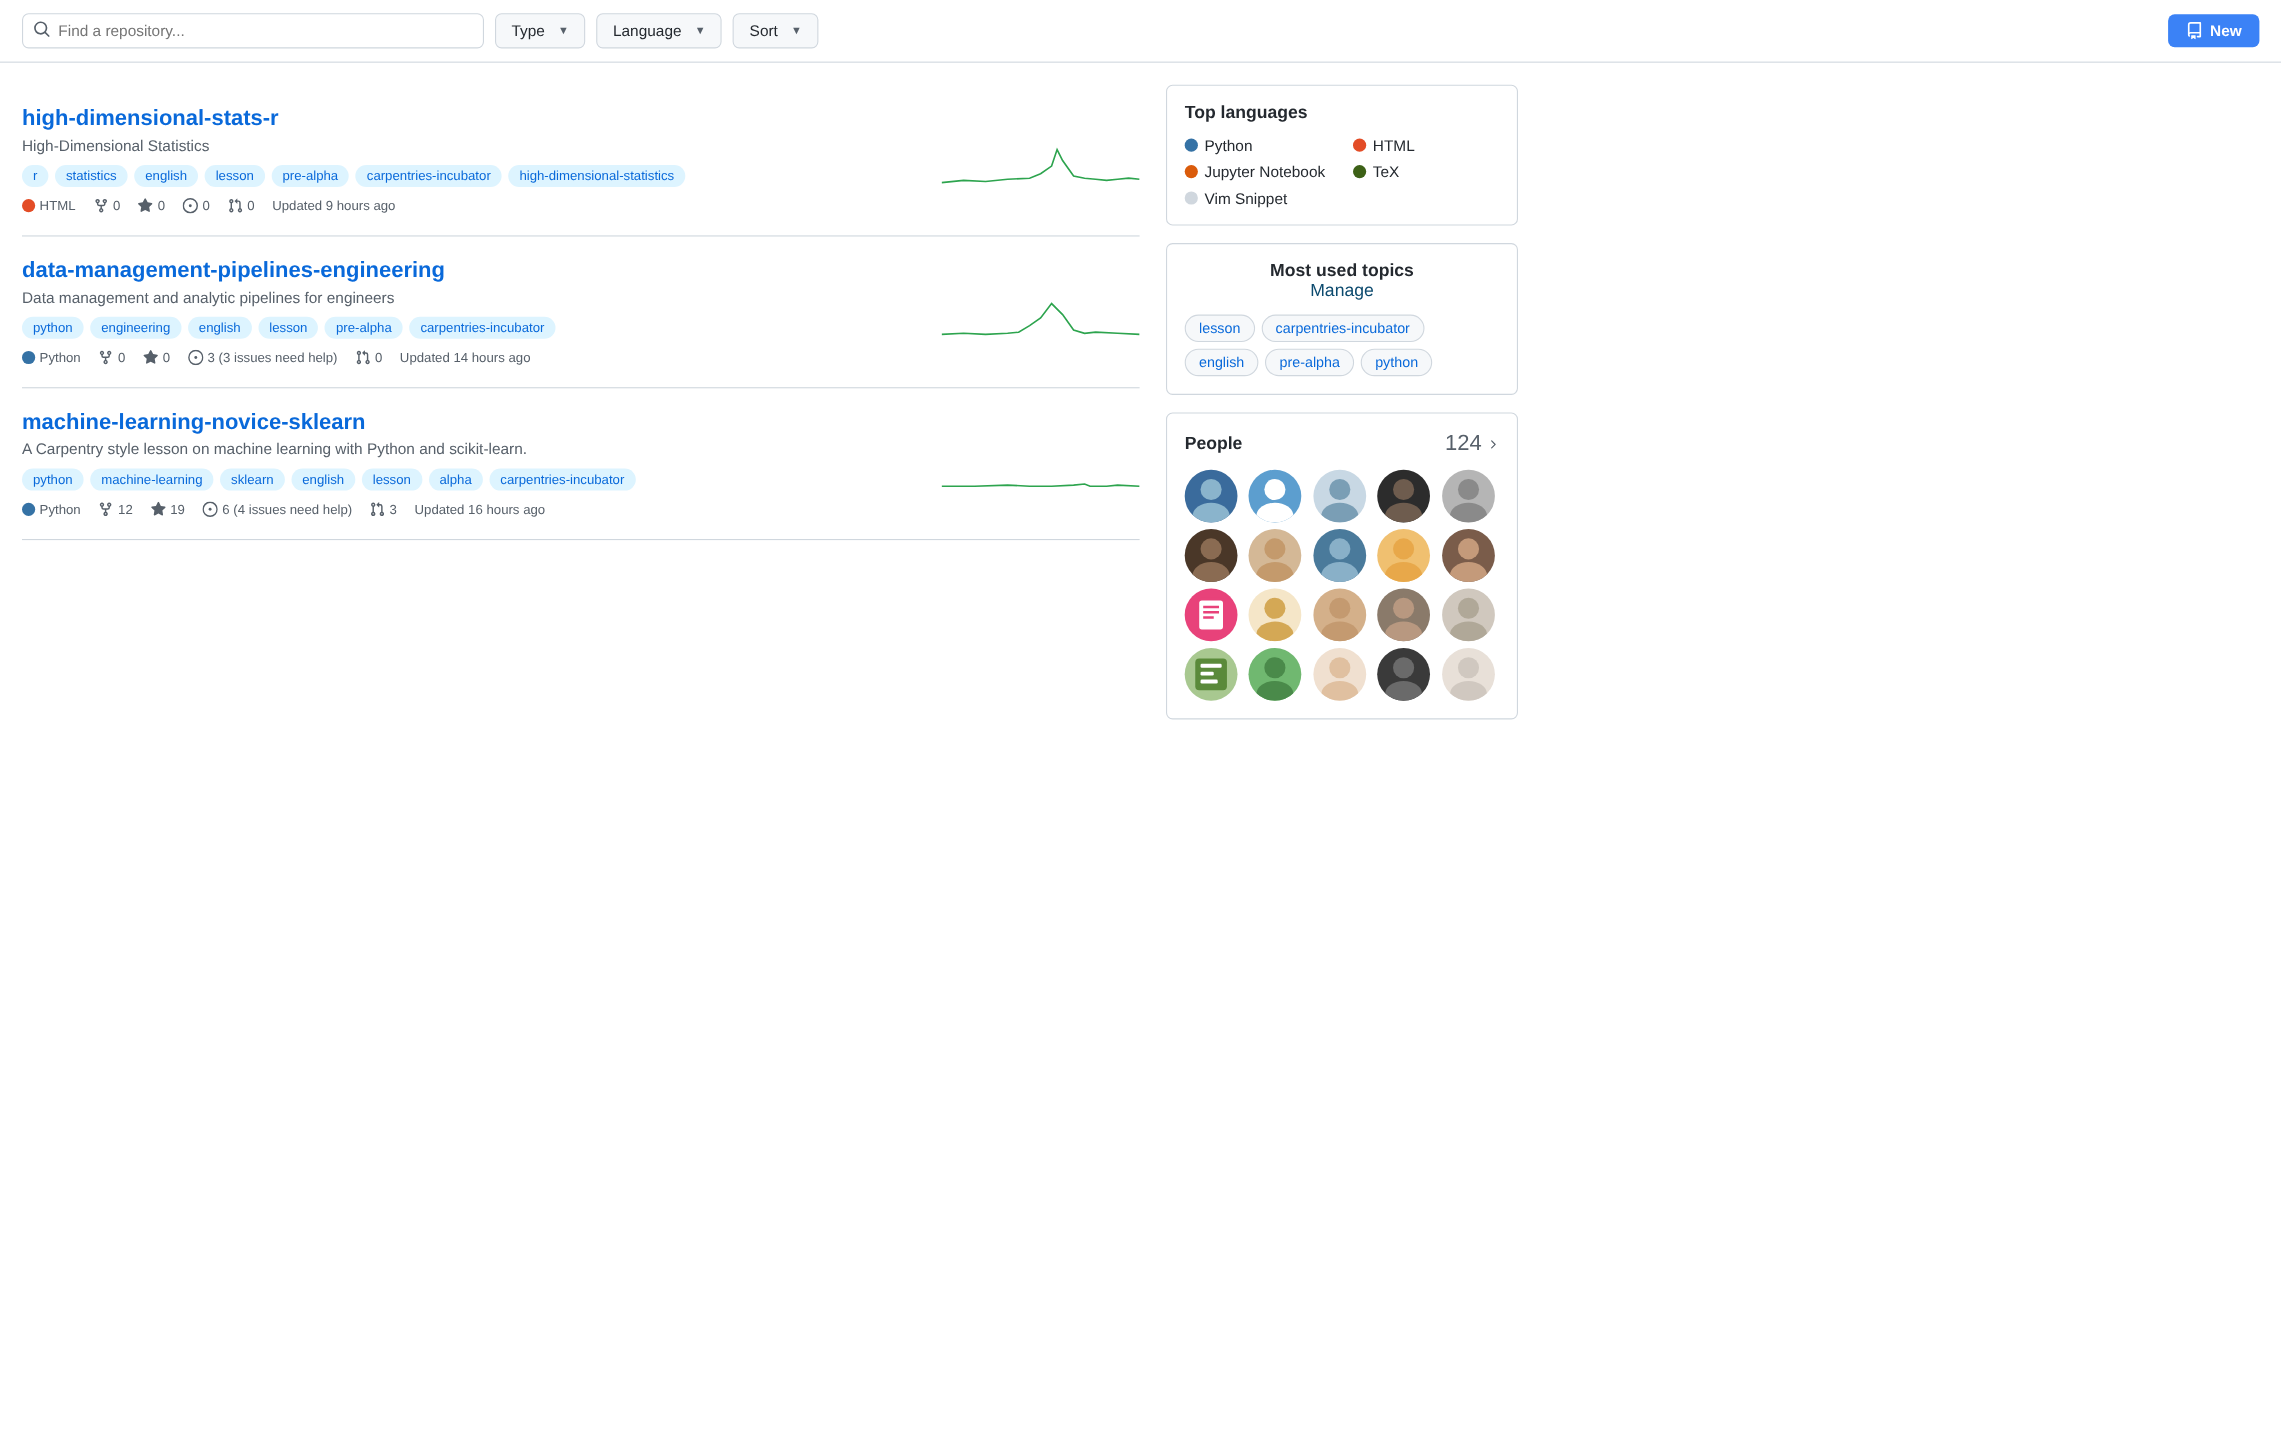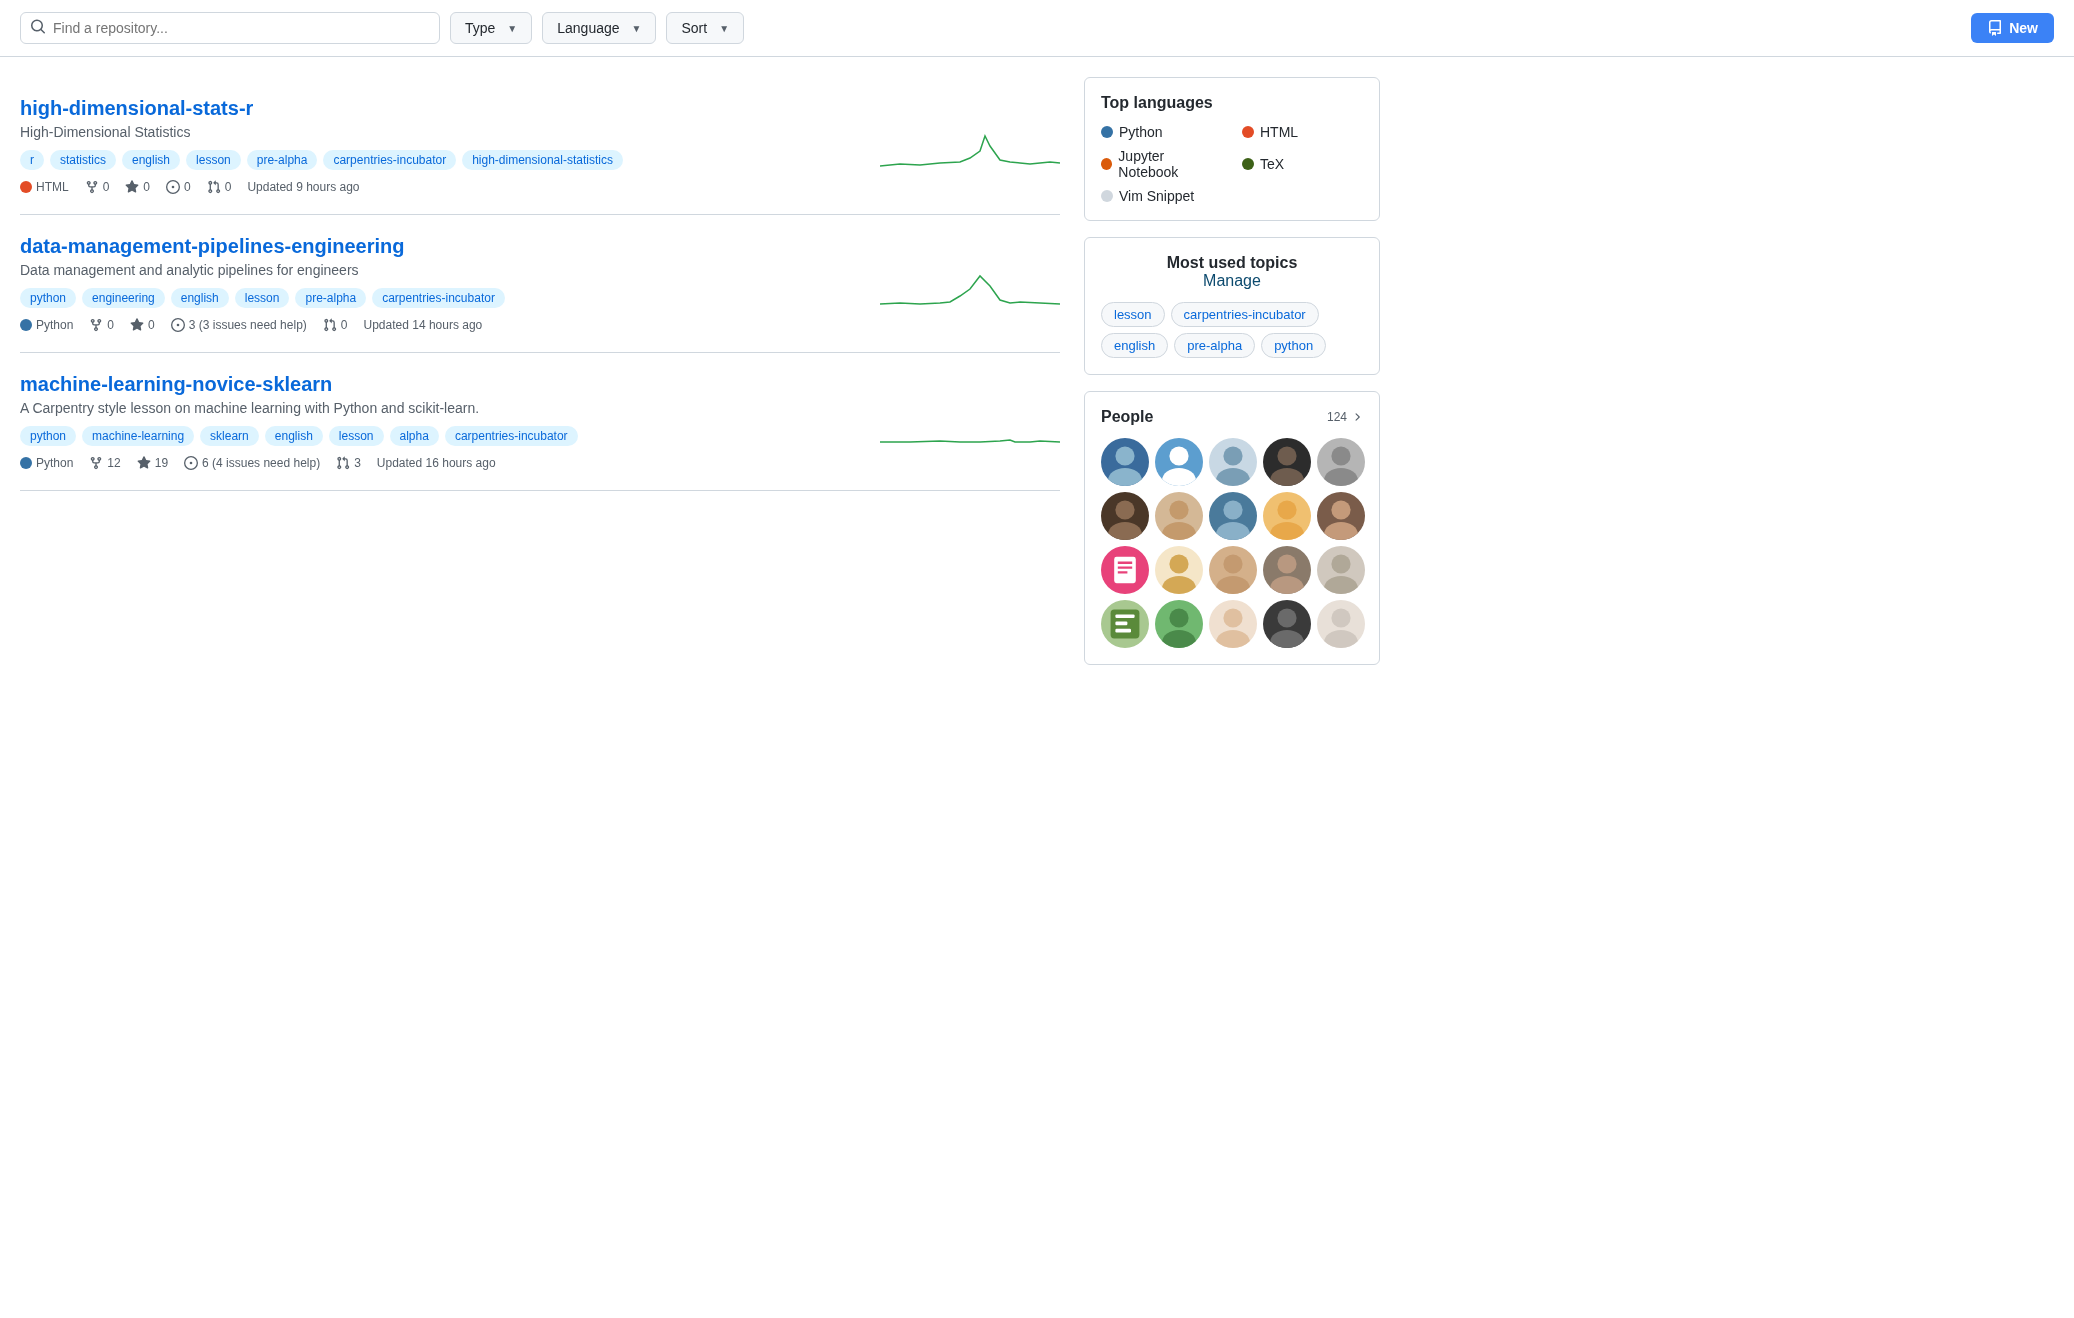--- a/index.html
+++ b/index.html
@@ -61,21 +61,21 @@
       gap: 6px;
     }
 
     .main-layout {
       display: flex;
       padding: 20px;
       gap: 24px;
       max-width: 1400px;
     }
     .repo-list { flex: 1; min-width: 0; }
-    .sidebar { width: 296px; flex-shrink: 0; }
+    .sidebar { width: 320px; flex-shrink: 0; }
 
     .repo-item {
       padding: 20px 0;
       border-bottom: 1px solid #d0d7de;
       display: flex;
       align-items: flex-start;
       gap: 16px;
     }
     .repo-info { flex: 1; min-width: 0; }
     .repo-name {
@@ -185,21 +185,21 @@
     .people-header {
       display: flex;
       justify-content: space-between;
       align-items: center;
       margin-bottom: 12px;
     }
     .people-count {
       display: flex;
       align-items: center;
       gap: 4px;
-      font-size: 12px;
+      font-size: 20px;
       color: #57606a;
       cursor: pointer;
     }
     .avatars-grid {
       display: grid;
       grid-template-columns: repeat(5, 1fr);
       gap: 6px;
     }
     .avatar {
       width: 48px;

